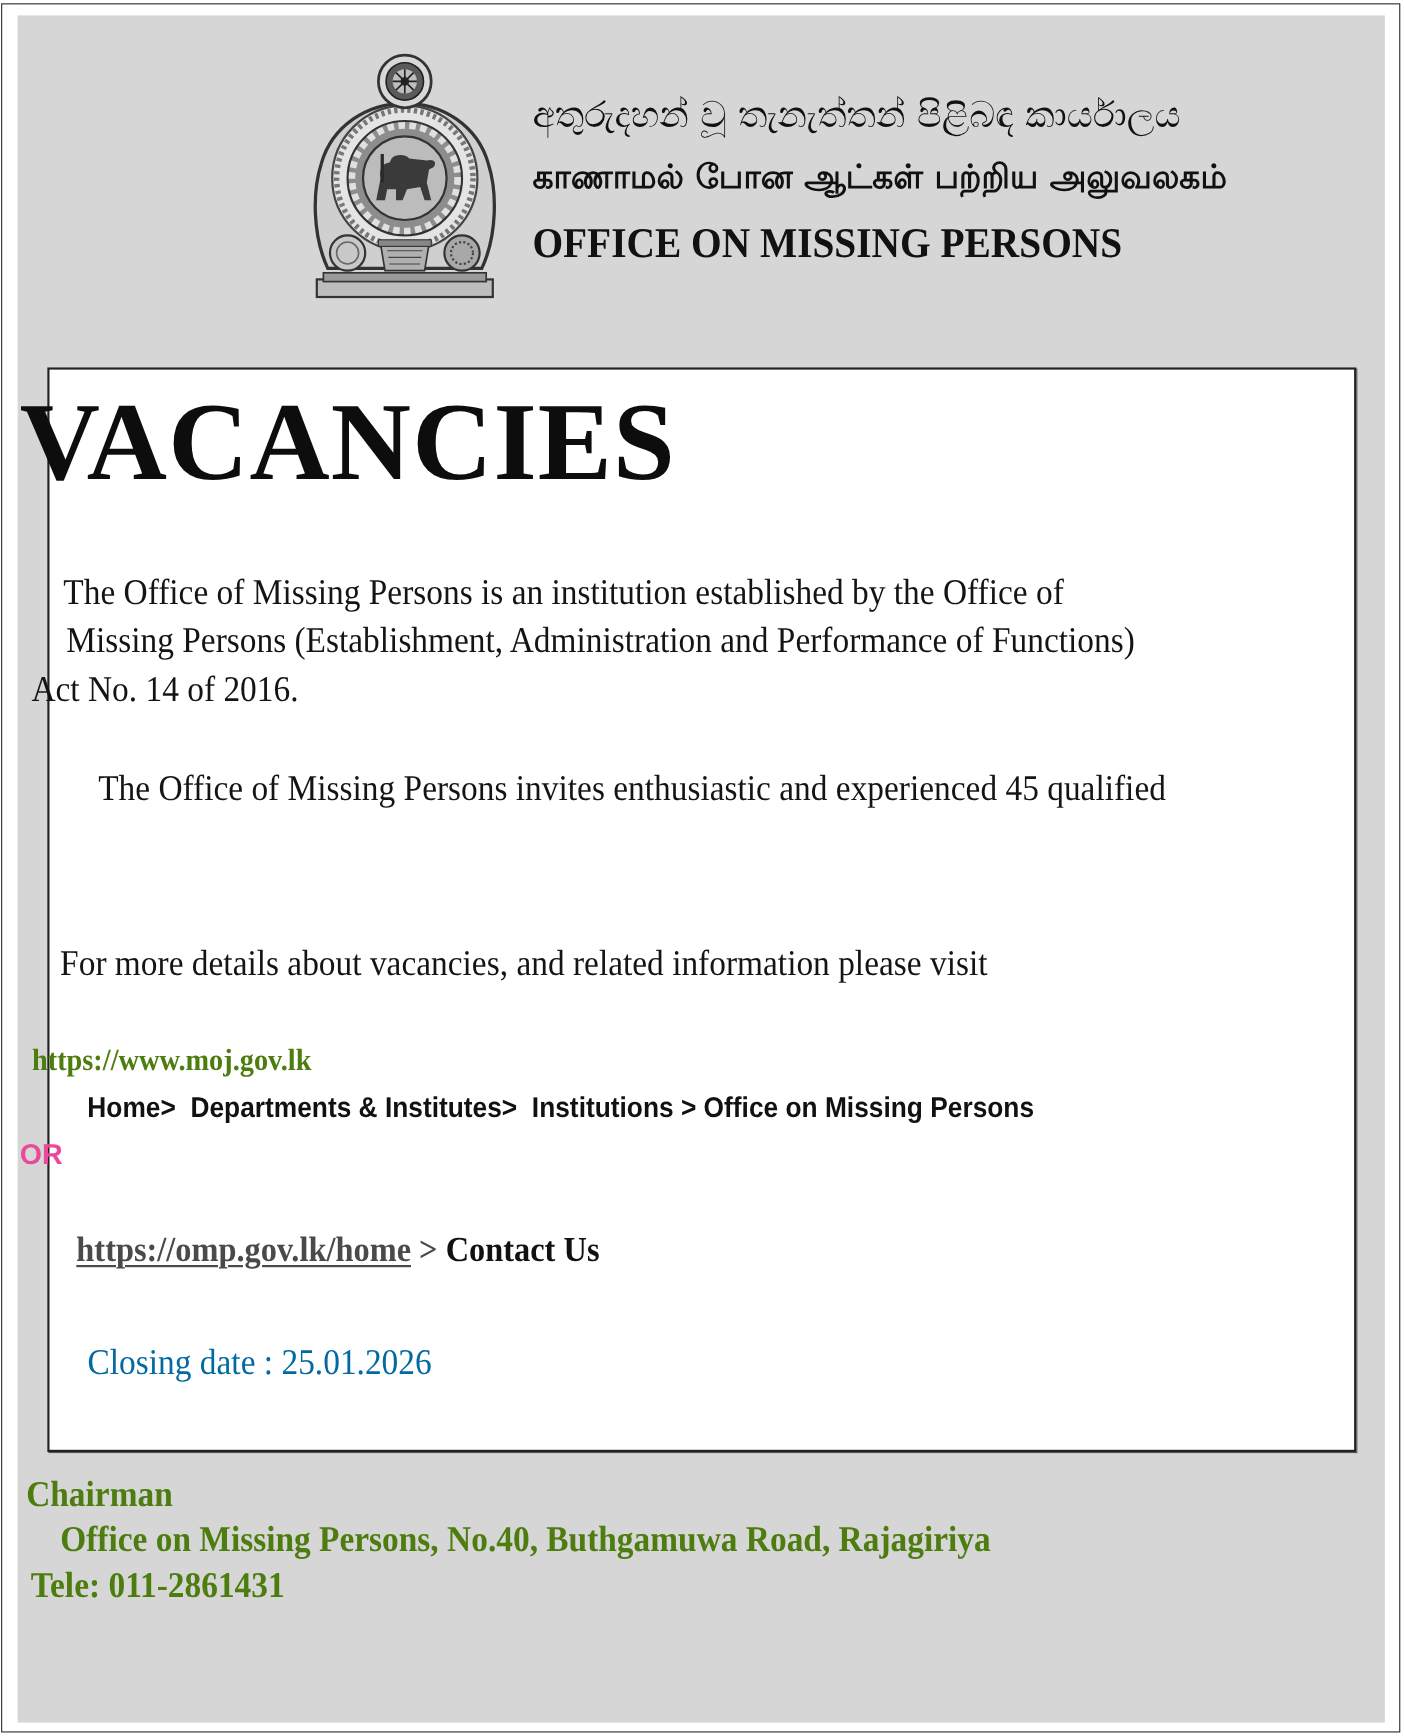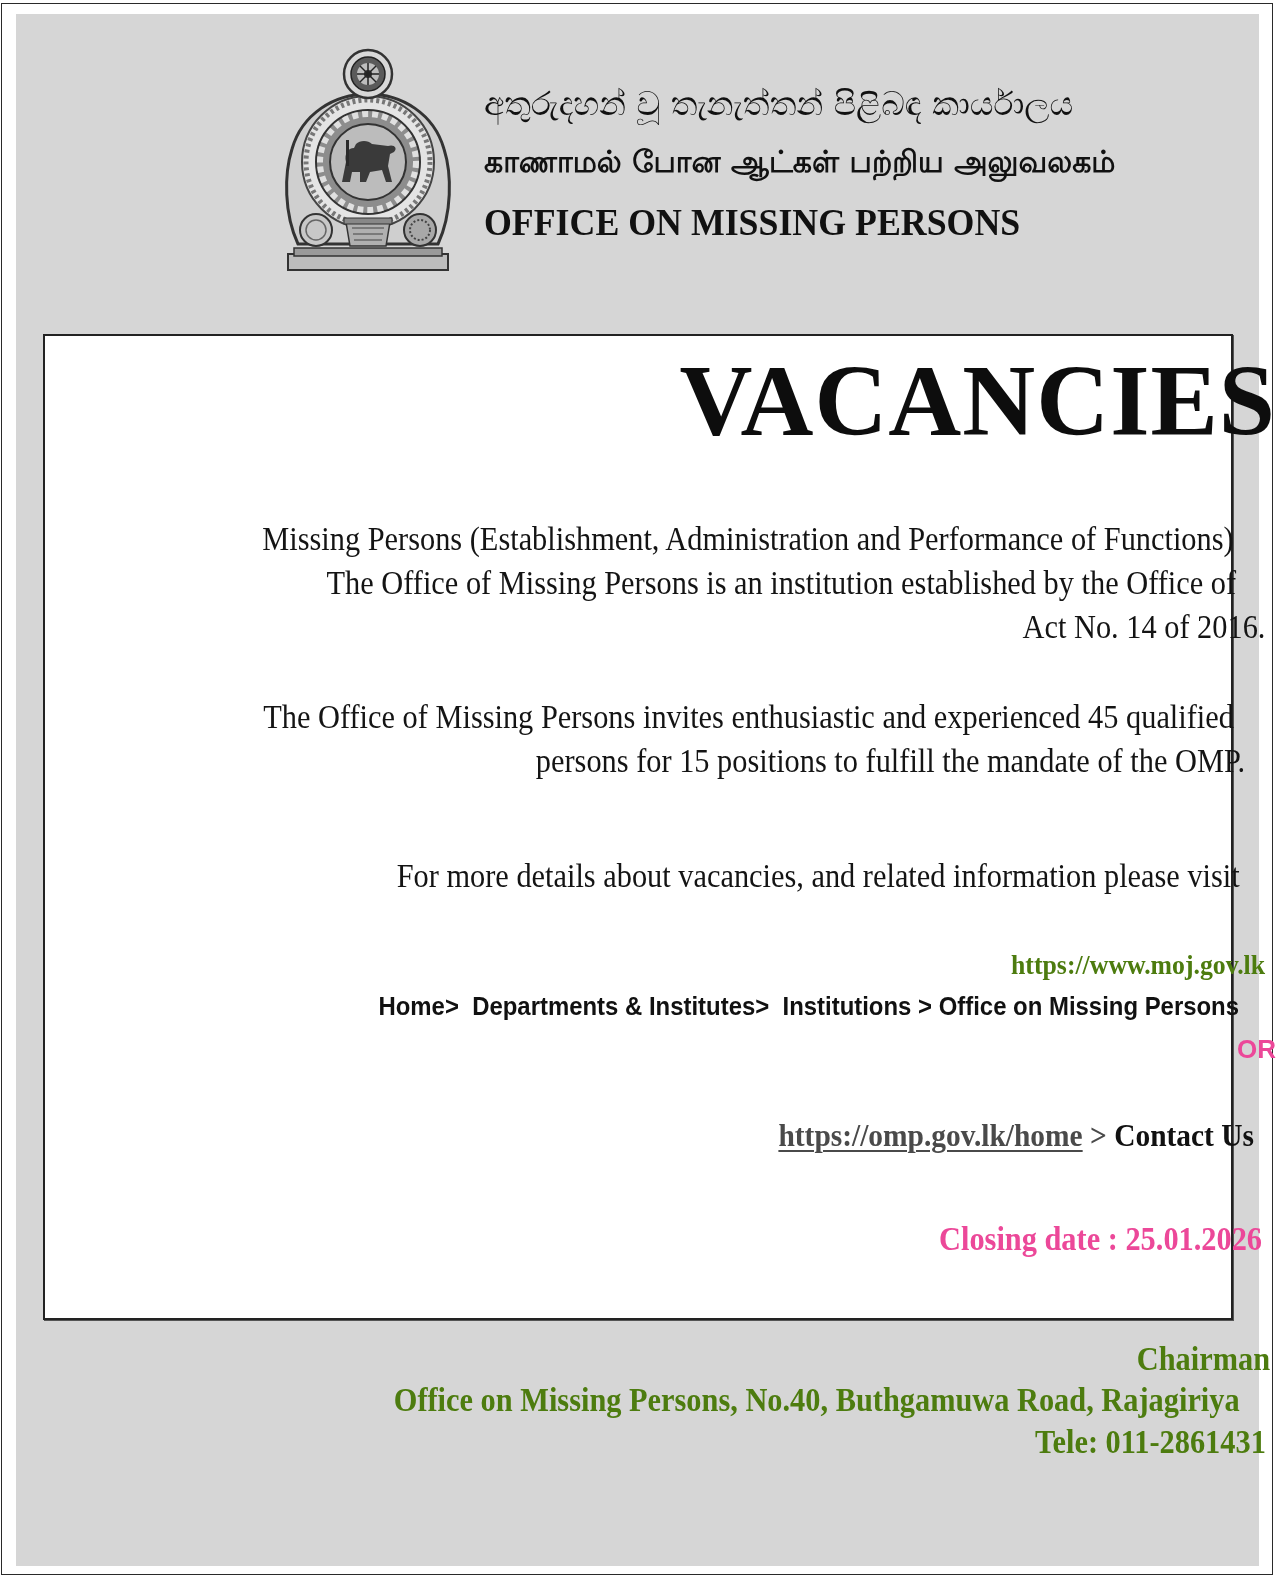--- a/index.html
+++ b/index.html
@@ -67,21 +67,21 @@
     left: 43px; top: 334px;
     width: 1190px; height: 986px;
     background: #ffffff;
     border: 2px solid #222;
     box-sizing: border-box;
     box-shadow: 1px 1px 0 #555;
   }
   .center-line {
     position: absolute;
     left: 18px; right: 0;
-    text-align: right;
+    text-align: left;
     white-space: nowrap;
   }
   .title {
     top: 346px;
     font-weight: bold;
     font-size: 101px;
     line-height: 110px;
     letter-spacing: 1px;
     color: #0d0d0d;
   }
@@ -131,24 +131,24 @@
   .omp-url {
     color: #4a4a4a;
     text-decoration: underline;
     text-decoration-thickness: 2px;
     text-underline-offset: 4px;
   }
   .omp-sep { color: #4a4a4a; }
   .omp-contact { color: #111; }
   .closing {
     top: 1216px;
-    font-weight: bold;
+    font-weight: normal;
     font-size: 33px;
     line-height: 46px;
-    color: #ec4899;
+    color: #0369a1;
     padding-left: 48px;
   }
   .footer-line {
     font-size: 33px;
     line-height: 42px;
     color: #4d7c0f;
     font-weight: bold;
   }
   .f1 { top: 1338px; }
   .f2 { top: 1379px; }
@@ -206,28 +206,27 @@
 
 <div class="hdr-line hdr-sinhala">අතුරුදහන් වූ තැනැත්තන් පිළිබඳ කාර්යාලය</div>
 <div class="hdr-line hdr-tamil">காணாமல் போன ஆட்கள் பற்றிய அலுவலகம்</div>
 <div class="hdr-line hdr-english">OFFICE ON MISSING PERSONS</div>
 
 <div class="white-box"></div>
 
 <div class="center-line title">VACANCIES</div>
 
 <div class="center-line body-text p1">
+  <div><span class="cond">The Office of Missing Persons is an institution established by the Office of</span></div>
   <div><span class="cond">Missing Persons (Establishment, Administration and Performance of Functions)</span></div>
-  <div><span class="cond">The Office of Missing Persons is an institution established by the Office of</span></div>
   <div><span class="cond">Act No. 14 of 2016.</span></div>
 </div>
 
 <div class="center-line body-text p2">
   <div><span class="cond">The Office of Missing Persons invites enthusiastic and experienced 45 qualified</span></div>
-  <div><span class="cond">persons for 15 positions to fulfill the mandate of the OMP.</span></div>
 </div>
 
 <div class="center-line body-text p3">
   <span class="cond">For more details about vacancies, and related information please visit</span>
 </div>
 
 <div class="center-line url-moj">
   <span class="cond">https://www.moj.gov.lk</span>
 </div>
 

